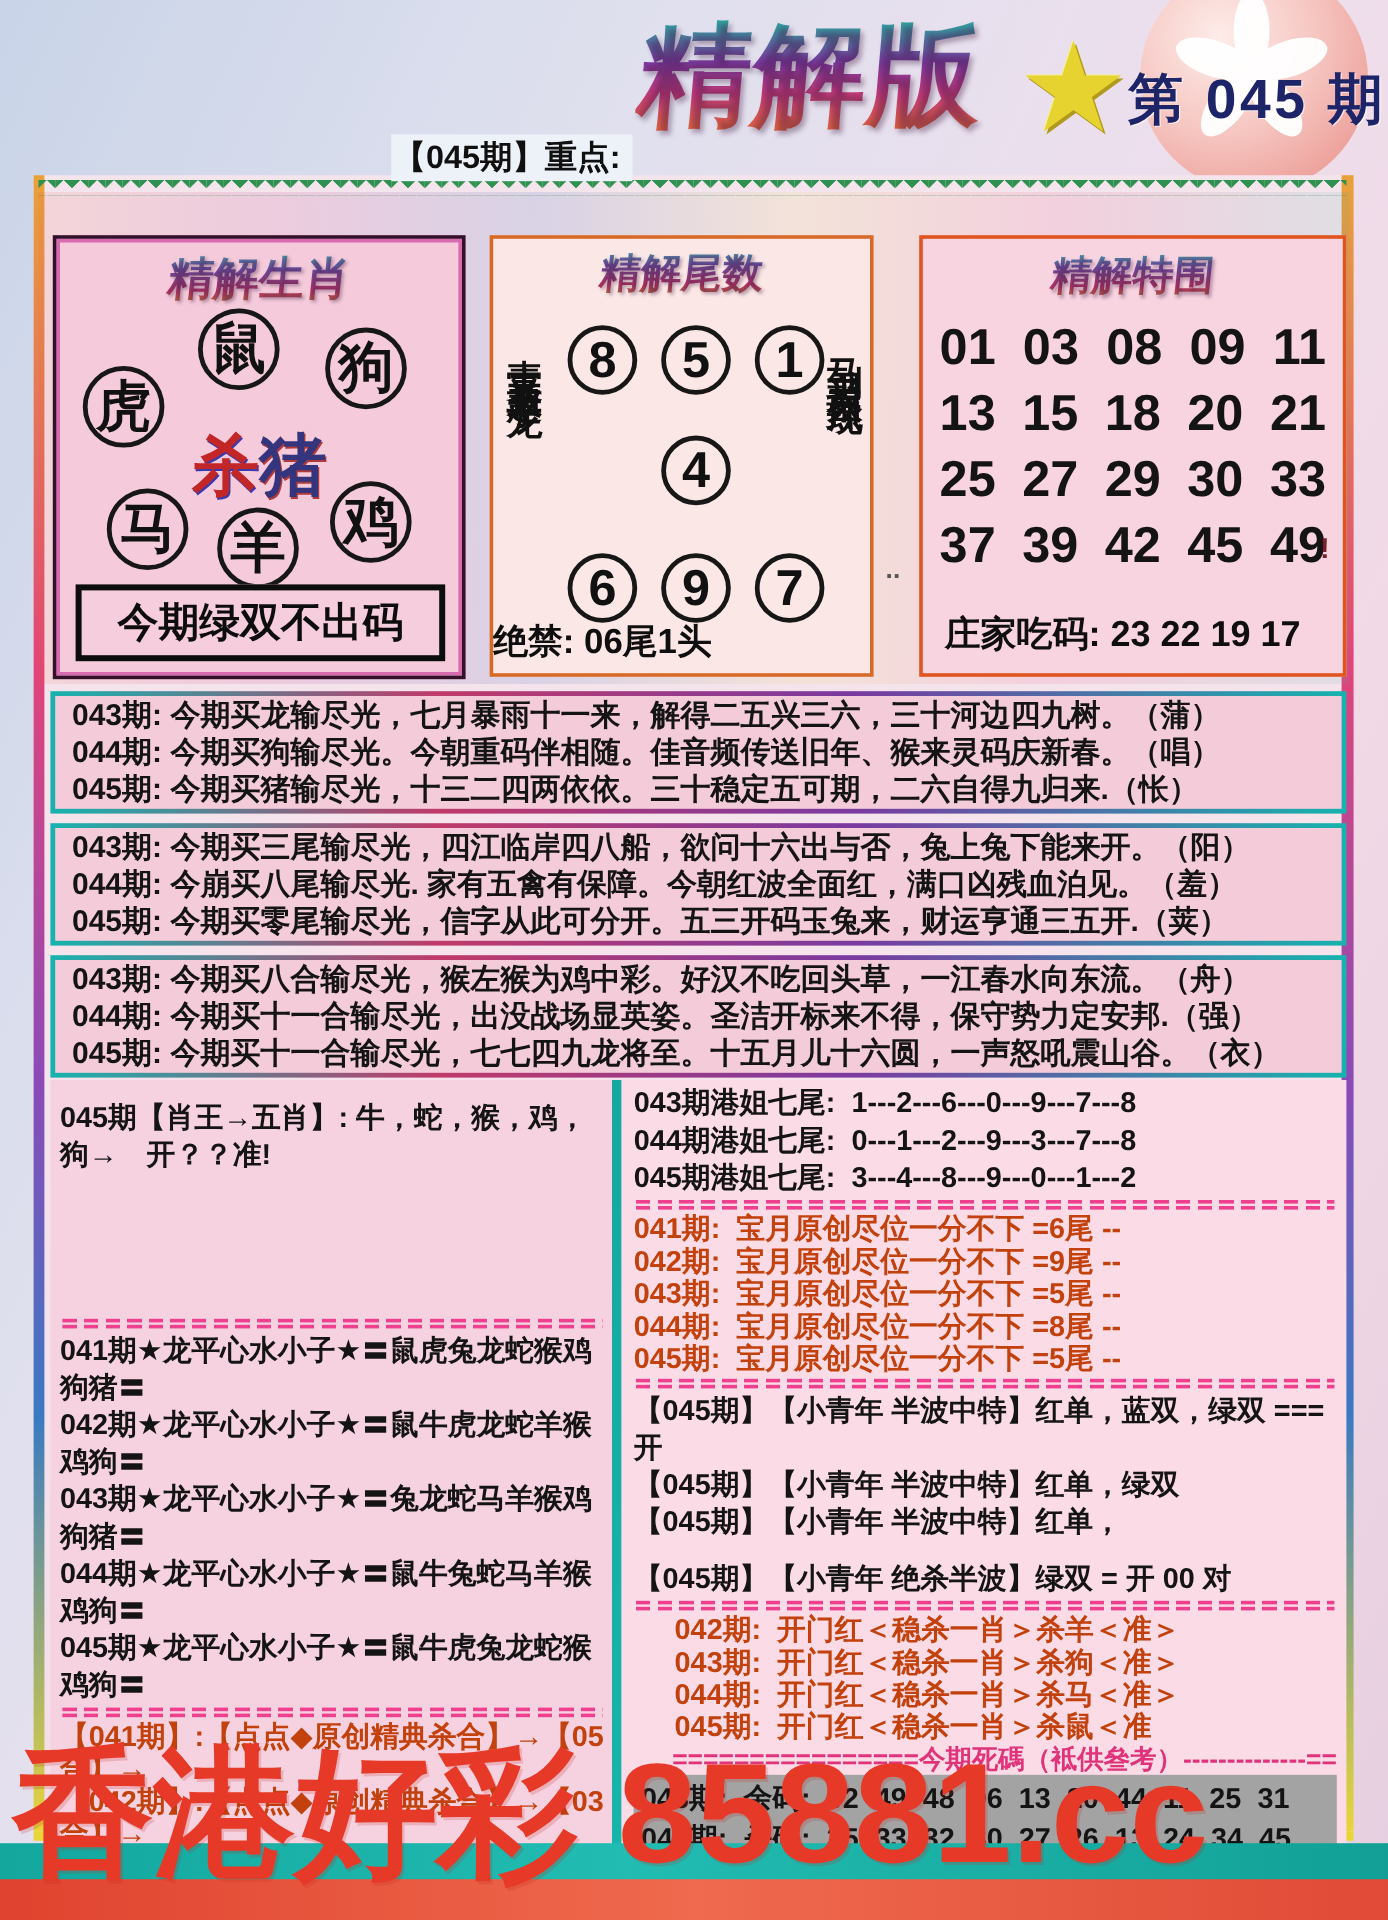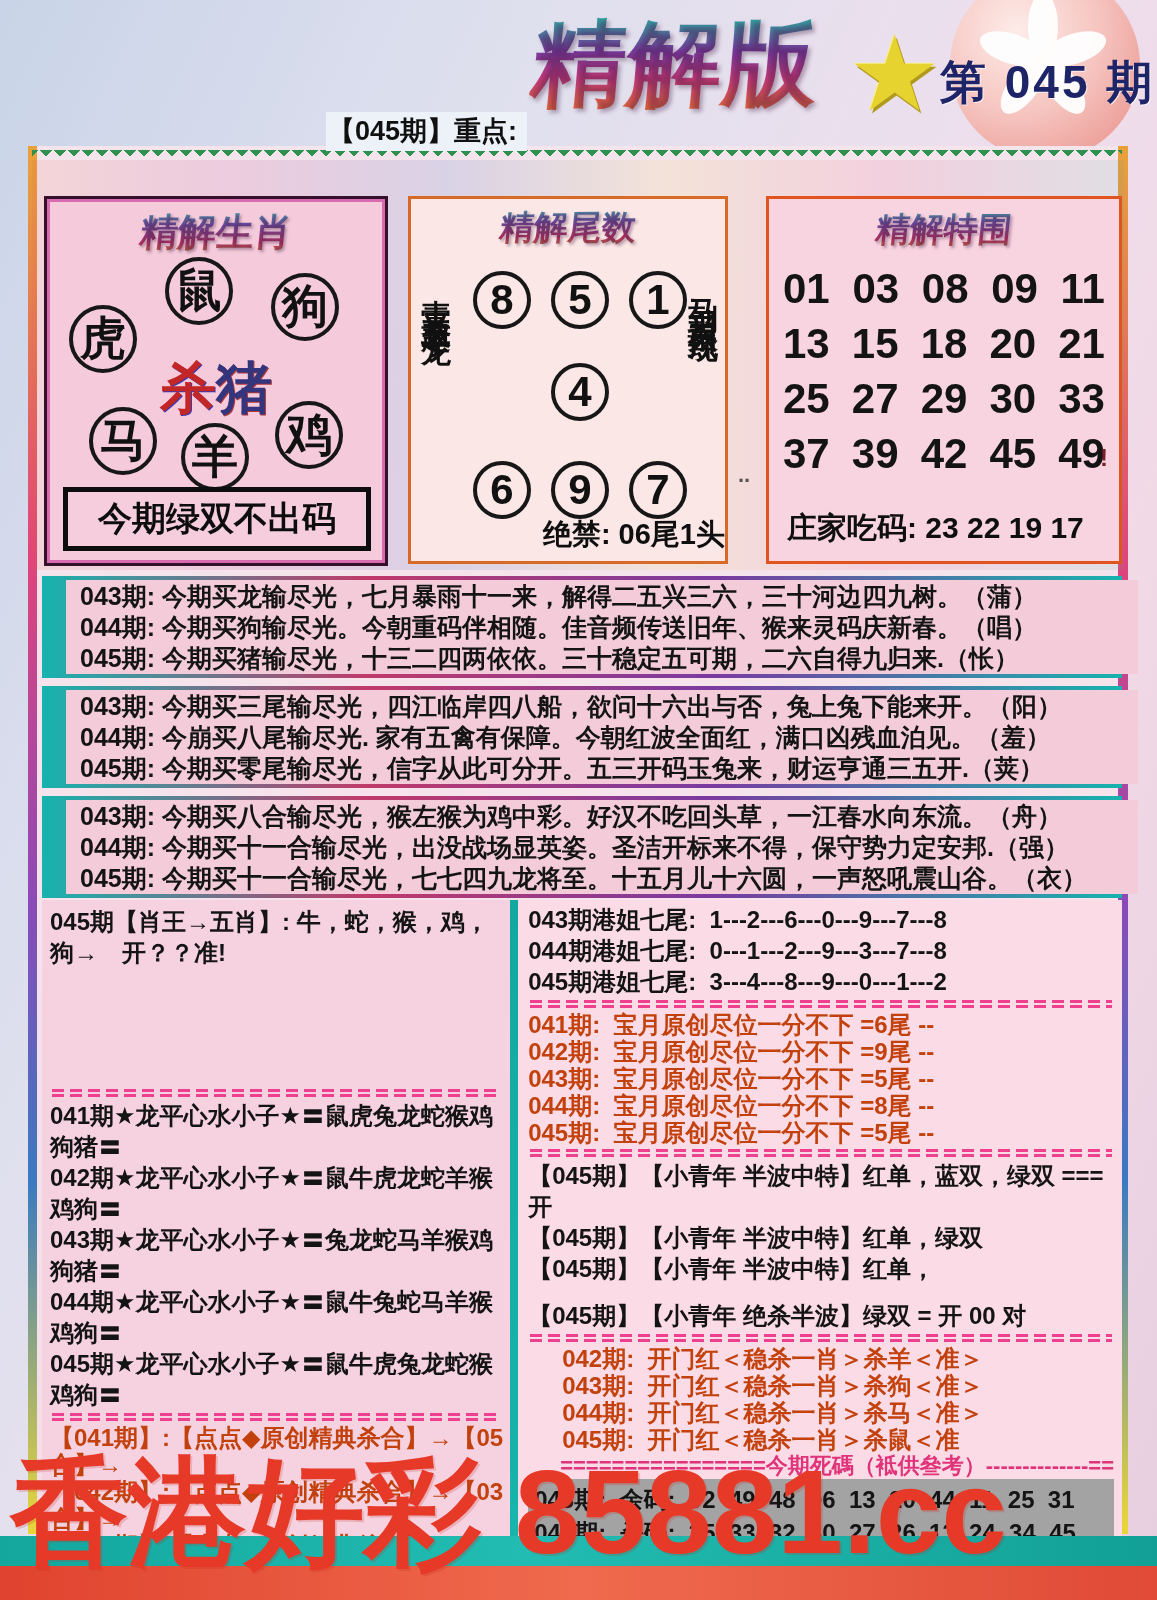--- a/index.html
+++ b/index.html
@@ -76,42 +76,42 @@
   .bar{ position:absolute; left:16px; bottom:12px; width:308px; border:5px solid #0d0d0d;
     background:#f6cddd; font-size:34px; text-align:center; padding:4px 0; color:#0d0d0d; }
 
   .box2{ left:408px; top:196px; width:320px; height:368px; background:#fbe7e6;
     border:3px solid #d86a28; }
   .box2 .fancy{ position:absolute; top:6px; width:100%; text-align:center; font-size:34px; }
   .vtext{ position:absolute; top:76px; writing-mode:vertical-rl; font-size:30px; font-weight:900;
     letter-spacing:6px; color:#111; }
   .ncircle{ position:absolute; width:58px; height:58px; border:4px solid #171717; border-radius:50%;
     display:flex; align-items:center; justify-content:center; font-size:42px; font-weight:900; color:#111; }
-  .box2-footer{ position:absolute; bottom:6px; width:100%; text-align:right; font-size:29px; color:#0f0f0f; }
+  .box2-footer{ position:absolute; bottom:6px; width:100%; text-align:left; font-size:29px; color:#0f0f0f; }
 
   .box3{ left:766px; top:196px; width:356px; height:368px; background:#f8d3e0;
     border:3px solid #e0541f; }
   .box3 .fancy{ position:absolute; top:8px; width:100%; text-align:center; font-size:34px; }
   .numgrid{ position:absolute; top:62px; left:14px; right:14px; }
   .numrow{ display:flex; justify-content:space-between; font-size:42px; font-weight:900;
     line-height:55px; color:#141414; }
   .box3-footer{ position:absolute; bottom:12px; left:18px; font-size:30px; color:#0f0f0f; }
   .dots{ left:738px; top:462px; font-size:22px; color:#555; z-index:5; }
   .exclaim{ left:1100px; top:444px; font-size:24px; color:#7c1f2c; z-index:5; }
 
   
   .pbox{ position:absolute; left:42px; width:1080px; height:102px; padding:4px; z-index:4;
     background:linear-gradient(90deg,#17b3ae,#c03a6a 30%,#7a3aa0 62%,#17b3ae); }
   .pbox-in{ width:100%; height:100%; background:#f4ccd9; display:flex; flex-direction:column;
-    justify-content:center; padding:2px 14px;margin-left:20px; }
+    justify-content:center; padding:2px 14px; }
   .pline{ font-size:25px; line-height:31px; color:#141414; white-space:nowrap; }
 
   
   .cols{ left:42px; top:900px; width:1080px; height:660px; display:flex; z-index:5; }
-  .lc{ width:536px; background:#f6d2e0; padding:6px 6px 0 8px; }
+  .lc{ width:536px; background:#f6d2e0; padding:16px 6px 0 8px; }
   .divider{ width:9px; background:linear-gradient(180deg,#12a8a0,#18b5ac); }
   .rc{ flex:1; background:#fadbe6; padding:4px 8px 0 10px; }
   .row24{ font-size:24px; line-height:31px; white-space:pre-wrap; color:#141414; }
   .row25{ font-size:24px; line-height:27px; white-space:pre-wrap; color:#c2410c; }
   .sep{ height:8px; margin:3px 2px;
     background:
       repeating-linear-gradient(90deg,#ef3f8f 0 12px,transparent 12px 18px) 0 0/100% 3px no-repeat,
       repeating-linear-gradient(90deg,#ef3f8f 0 12px,transparent 12px 18px) 0 5px/100% 3px no-repeat; }
   .spacer{ height:118px; }
   .gap{ height:16px; }

